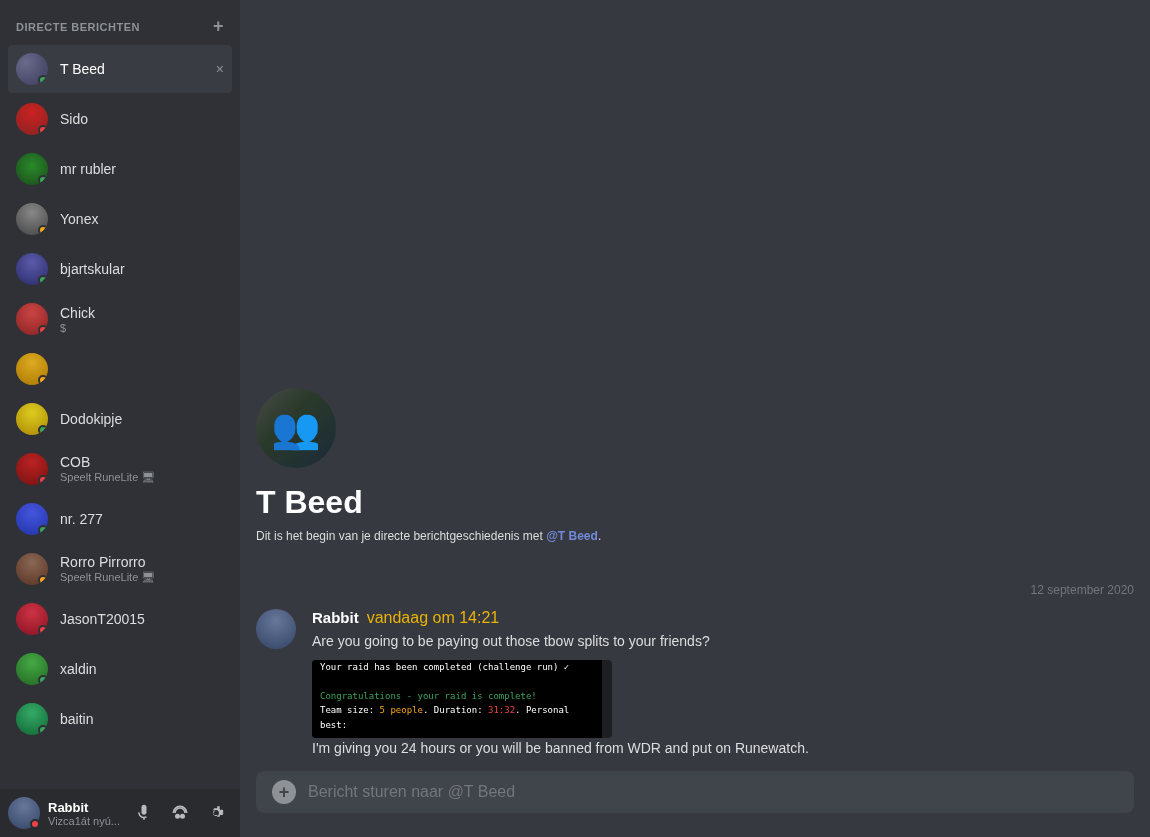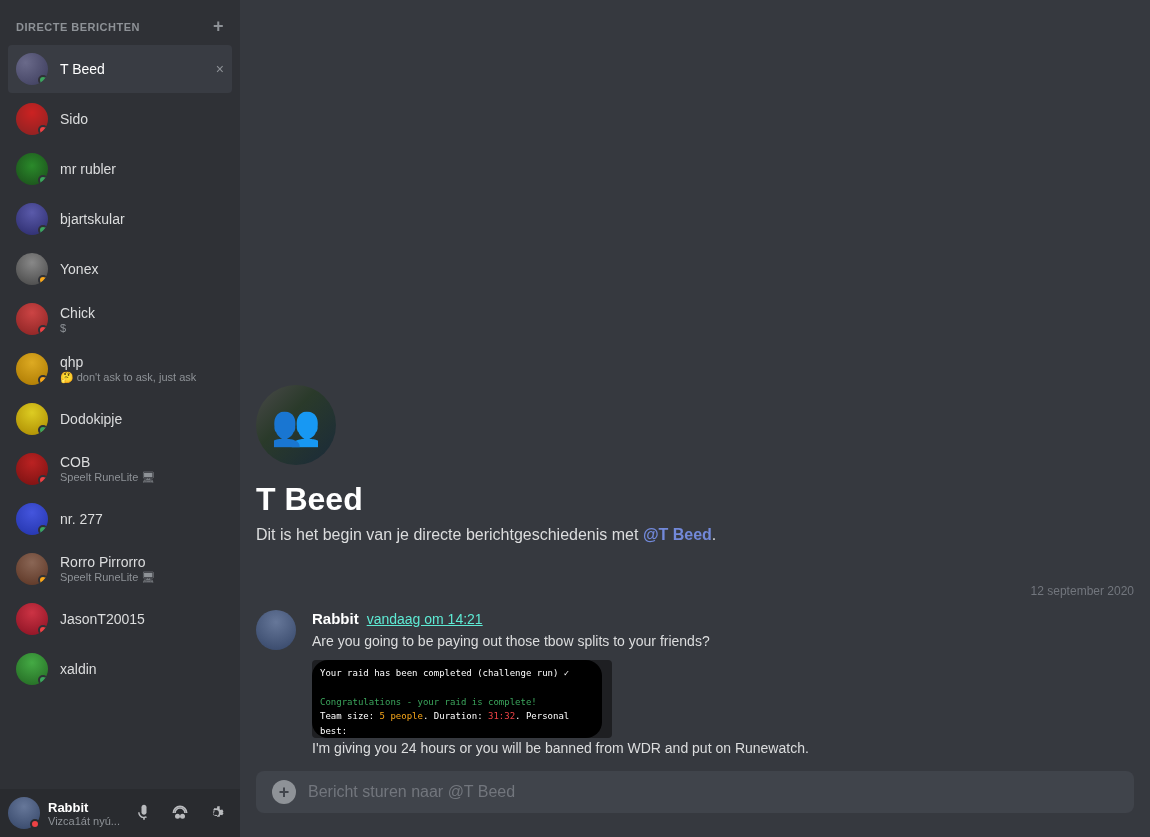--- a/index.html
+++ b/index.html
@@ -228,21 +228,21 @@
 
     .chat-profile-name {
       color: #fff;
       font-size: 32px;
       font-weight: 700;
       margin-bottom: 8px;
     }
 
     .chat-profile-desc {
       color: #dcddde;
-      font-size: 16px;
+      font-size: 12px;
       margin-bottom: 24px;
     }
 
     .chat-profile-desc .mention {
       color: #7289da;
       font-weight: 600;
     }
 
     .date-divider {
       text-align: right;
@@ -271,47 +271,46 @@
       margin-bottom: 4px;
     }
 
     .message-author {
       color: #fff;
       font-size: 15px;
       font-weight: 600;
     }
 
     .message-timestamp {
-      color: #5eead4;
-      font-size: 14px;
-      text-decoration: underline;
+      color: #eab308;
+      font-size: 16px;
     }
 
     .message-text {
       color: #dcddde;
       font-size: 14px;
       line-height: 1.5;
     }
 
     .message-image {
       margin-top: 8px;
       max-width: 300px;
       border-radius: 4px;
       background: #1e1f22;
       overflow: hidden;
     }
 
     .game-screenshot {
       width: 290px;
       height: 78px;
       background: #000;
-      border-radius: 16px;
+      border-radius: 0;
       position: relative;
       overflow: hidden;
-      padding: 6px 8px;
+      padding: 0 8px;
     }
 
     .game-screenshot-text {
       color: #aaa;
       font-size: 9px;
       line-height: 1.6;
       font-family: monospace;
     }
 
     .game-screenshot-text .green { color: #3ba55c; }
@@ -458,57 +457,53 @@
       <div class="dm-avatar av-img-mrrubler">
         <div class="dm-avatar-status status-online"></div>
       </div>
       <div class="dm-info">
         <div class="dm-name">mr rubler</div>
 
       </div>
 
     </div>
       <div class="dm-item">
+      <div class="dm-avatar av-img-yonex">
+        <div class="dm-avatar-status status-idle"></div>
+      </div>
+      <div class="dm-info">
+        <div class="dm-name">Yonex</div>
+
+      </div>
+
+    </div>
+      <div class="dm-item">
       <div class="dm-avatar av-img-bjart">
         <div class="dm-avatar-status status-online"></div>
       </div>
       <div class="dm-info">
         <div class="dm-name">bjartskular</div>
 
       </div>
 
     </div>
       <div class="dm-item">
-      <div class="dm-avatar av-img-yonex">
-        <div class="dm-avatar-status status-idle"></div>
-      </div>
-      <div class="dm-info">
-        <div class="dm-name">Yonex</div>
-
-      </div>
-
-    </div>
-      <div class="dm-item">
       <div class="dm-avatar av-img-chick">
         <div class="dm-avatar-status status-dnd"></div>
       </div>
       <div class="dm-info">
         <div class="dm-name">Chick</div>
         <div class="dm-sub">$</div>
       </div>
 
     </div>
       <div class="dm-item">
       <div class="dm-avatar av-img-qhp">
         <div class="dm-avatar-status status-idle"></div>
       </div>
-      <div class="dm-info">
-        <div class="dm-name">qhp</div>
-        <div class="dm-sub">🤔 don't ask to ask, just ask</div>
-      </div>
 
     </div>
       <div class="dm-item">
       <div class="dm-avatar av-img-dodo">
         <div class="dm-avatar-status status-online"></div>
       </div>
       <div class="dm-info">
         <div class="dm-name">Dodokipje</div>
 
       </div>
@@ -553,20 +548,30 @@
 
       </div>
 
     </div>
       <div class="dm-item">
       <div class="dm-avatar av-img-xaldin">
         <div class="dm-avatar-status status-online"></div>
       </div>
       <div class="dm-info">
         <div class="dm-name">xaldin</div>
+
+      </div>
+
+    </div>
+      <div class="dm-item">
+      <div class="dm-avatar av-img-baitin">
+        <div class="dm-avatar-status status-online"></div>
+      </div>
+      <div class="dm-info">
+        <div class="dm-name">baitin</div>
 
       </div>
 
     </div>
     </div>
 
   <div class="sidebar-bottom">
     <div class="bottom-avatar av-img-rabbit">
       <div class="dm-avatar-status status-dnd" style="position:absolute;bottom:0;right:0;width:10px;height:10px;border-radius:50%;border:2px solid #292b2f;"></div>
     </div>

